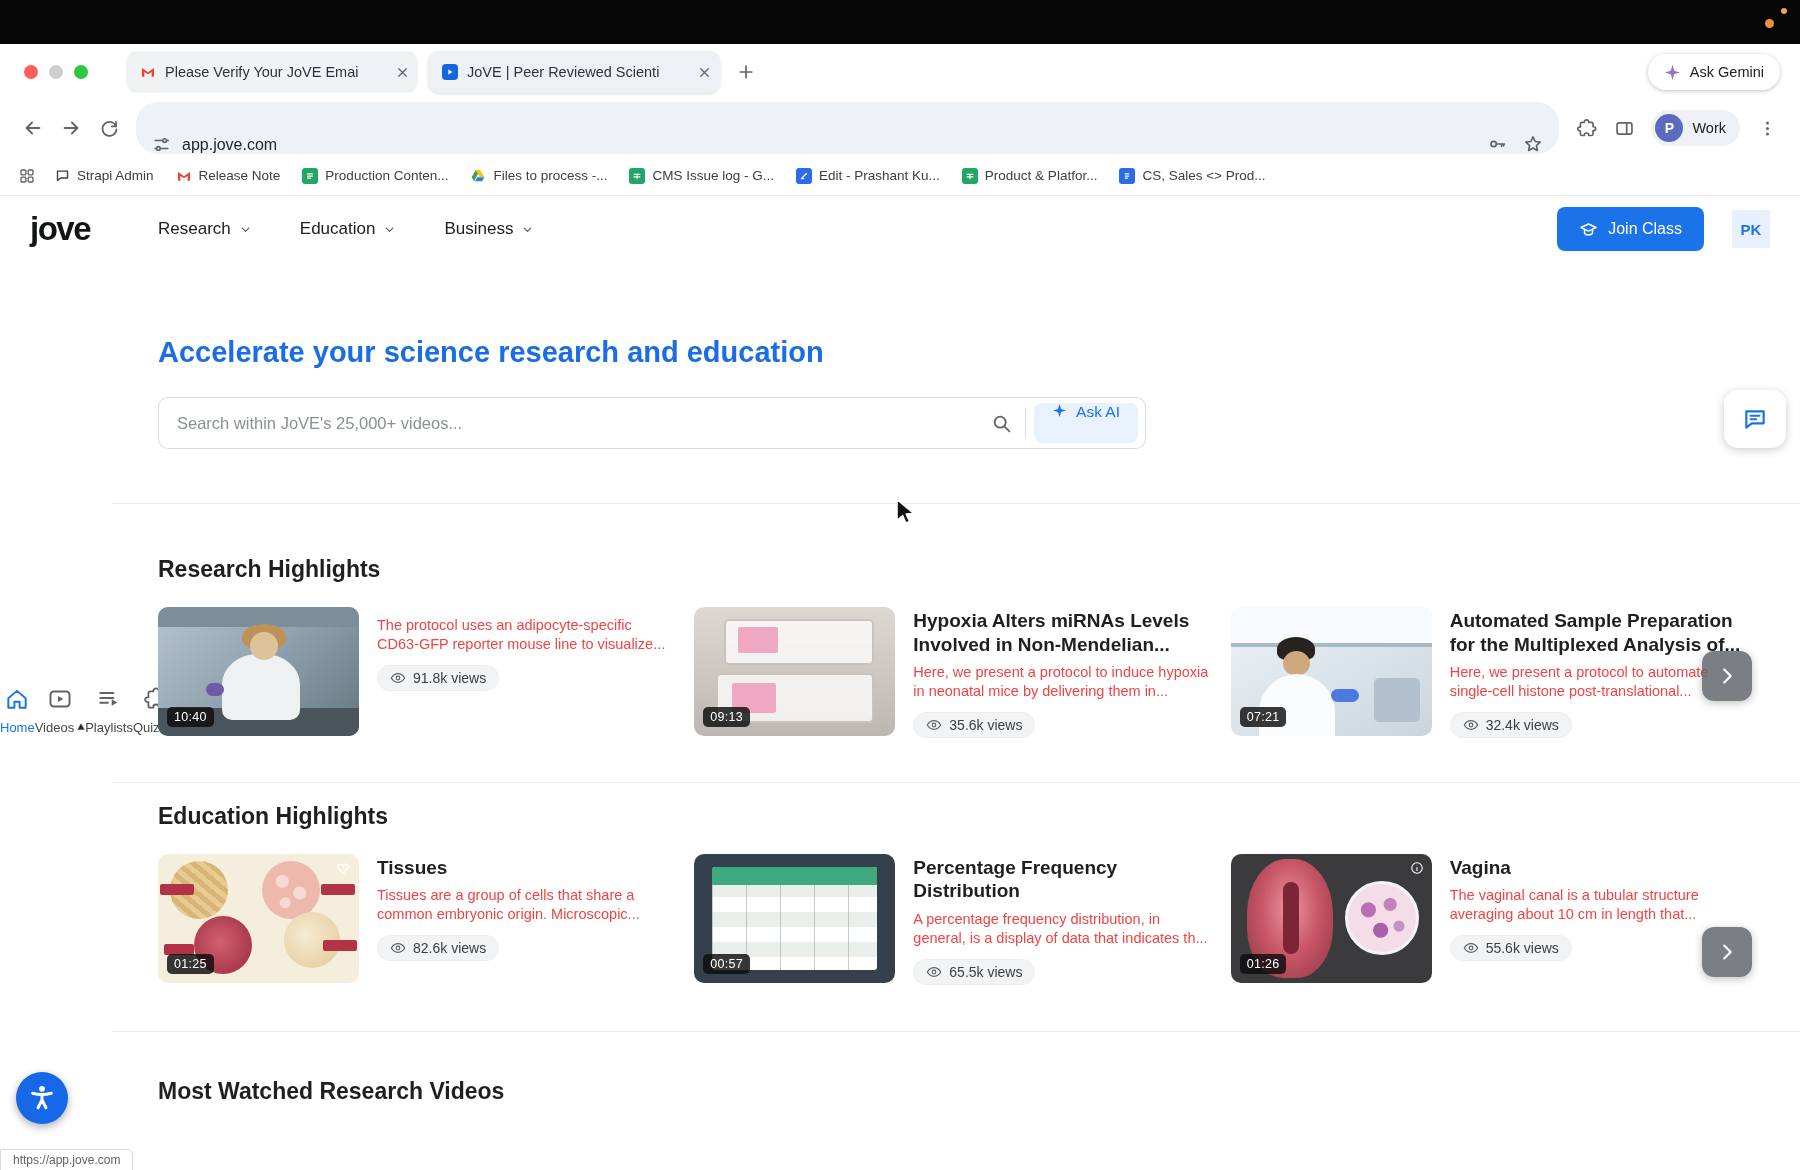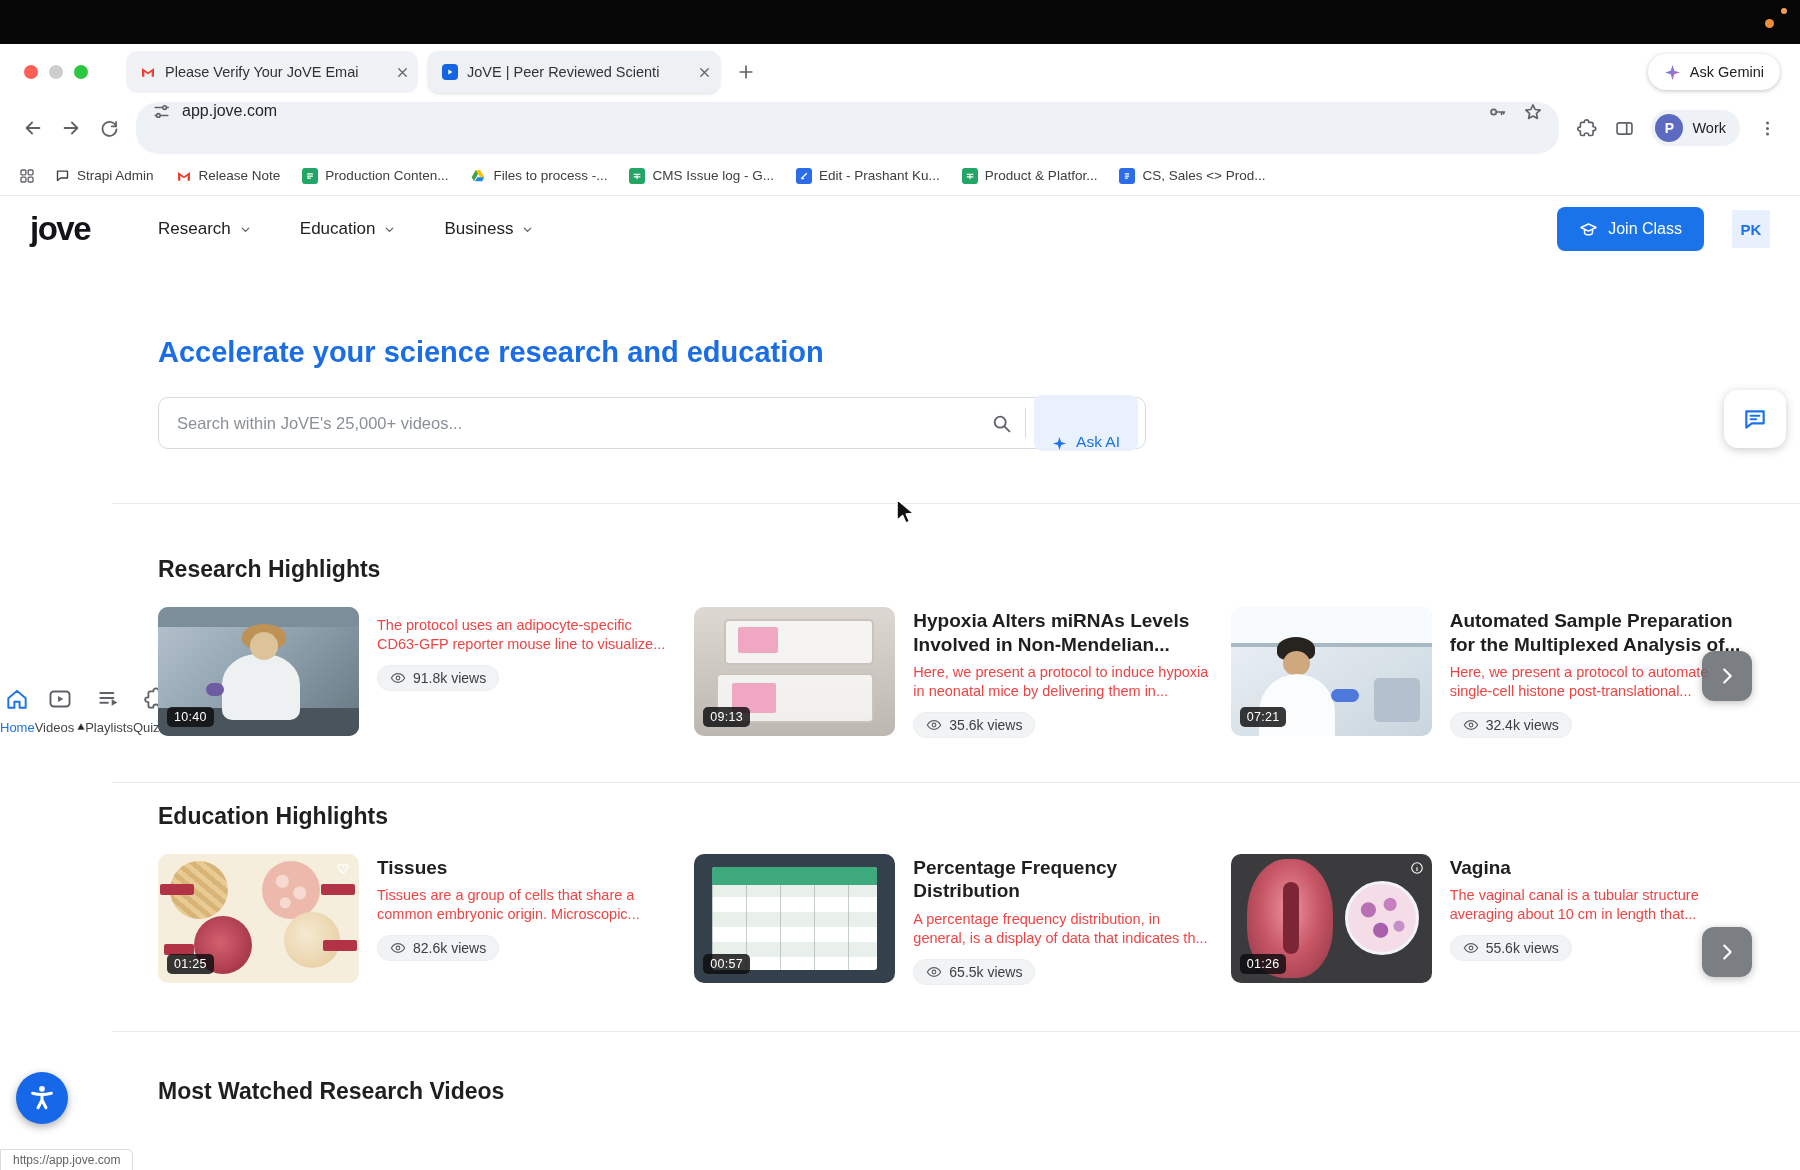--- a/index.html
+++ b/index.html
@@ -21,21 +21,21 @@
   .tab.active{background:#eef1f4;box-shadow:0 1px 3px rgba(60,64,67,.18);}
   .t-title{flex:1;font-size:14.5px;color:#2f3338;white-space:nowrap;overflow:hidden;}
   .t-close,{color:#5f6368;}
   .icon-btn{display:flex;align-items:center;justify-content:center;color:#5f6368;}
   .newtab{margin-left:16px;}
   .ask-gemini{position:absolute;right:20px;top:10px;height:36px;border-radius:18px;background:#fff;box-shadow:0 1px 4px rgba(60,64,67,.32);display:flex;align-items:center;gap:9px;padding:0 16px;font-size:14.5px;color:#202124;font-weight:500;}
 
   
   .toolbar{height:56px;background:#fff;display:flex;align-items:center;padding:0 14px;}
   .tb-btn{width:38px;height:38px;border-radius:50%;display:flex;align-items:center;justify-content:center;color:#5f6368;}
-  .omnibox{flex:1;height:52px;background:#eef1f6;border-radius:22px;margin:0 8px;display:flex;align-items:flex-start;gap:11px;padding:0 16px;}
+  .omnibox{flex:1;height:52px;background:#eef1f6;border-radius:22px;margin:0 8px;display:flex;align-items:flex-end;gap:11px;padding:0 16px;}
   .omni-url{font-size:16px;color:#23272c;}
   .omni-right{margin-left:auto;display:flex;gap:16px;color:#5f6368;align-items:center;}
   .profile-chip{display:flex;align-items:center;gap:9px;background:#eef1f6;border-radius:19px;padding:4px 14px 4px 4px;margin:0 8px;}
   .profile-avatar{width:28px;height:28px;border-radius:50%;background:#5c6bc0;color:#fff;font-size:14px;font-weight:700;display:flex;align-items:center;justify-content:center;}
   .profile-name{font-size:14.5px;color:#202124;font-weight:500;}
 
   
   .bookmarks{height:40px;background:#fff;border-bottom:1px solid #e8eaed;display:flex;align-items:center;padding:0 12px;gap:2px;}
   .bm{display:flex;align-items:center;gap:7px;padding:5px 10px;border-radius:13px;}
   .bm-label{font-size:13.5px;color:#3c4043;white-space:nowrap;}
@@ -58,21 +58,21 @@
   .side-label{font-size:13px;display:flex;align-items:center;gap:3px;}
   .side-div{width:58px;border-top:1px solid #e3e6ea;margin:-8px 0 32px;}
 
   .main{flex:1;position:relative;padding:0 53px 0 46px;min-width:0;}
   .hero-title{margin-top:74px;font-size:29px;font-weight:700;color:#1a6de4;}
   .searchbar{margin-top:28px;width:988px;height:52px;border:1px solid #d6dade;border-radius:10px;display:flex;align-items:center;padding:0 7px 0 18px;}
   .searchbar input{flex:1;border:none;outline:none;font-size:16.5px;color:#202124;background:transparent;font-family:inherit;}
   .searchbar input::placeholder{color:#8a9097;}
   .search-ic{color:#5f6368;margin:0 13px;cursor:pointer;}
   .vsep{width:1px;height:30px;background:#dadce0;}
-  .askai{height:56px;margin-left:8px;background:#e9f1fd;border-radius:8px;display:flex;align-items:flex-end;gap:9px;padding:0 18px;color:#1a73e8;font-size:15.5px;font-weight:500;cursor:pointer;}
+  .askai{height:40px;margin-left:8px;background:#e9f1fd;border-radius:8px;display:flex;align-items:flex-start;gap:9px;padding:0 18px;color:#1a73e8;font-size:15.5px;font-weight:500;cursor:pointer;}
 
   .bleed-div{height:1px;background:#e9ebee;margin:54px -53px 0 -46px;}
   .bleed-div.d2{margin-top:44px;} .bleed-div.d3{margin-top:46px;}
   .sec-title{font-size:23px;font-weight:700;color:#1f1f1f;}
   .sec-title.s1{margin-top:52px;} .sec-title.s2{margin-top:20px;} .sec-title.s3{margin-top:46px;}
   .cards{display:flex;gap:20px;margin-top:24px;}
   .card{flex:1;display:flex;gap:18px;min-width:0;}
   .thumb{width:201px;height:129px;border-radius:10px;position:relative;overflow:hidden;flex-shrink:0;cursor:pointer;}
   .dur{position:absolute;left:9px;bottom:9px;background:rgba(12,12,14,.82);color:#fff;font-size:12.5px;font-weight:500;padding:3px 7px;border-radius:5px;letter-spacing:.3px;z-index:3;}
   .card-body{min-width:0;padding-top:2px;}

